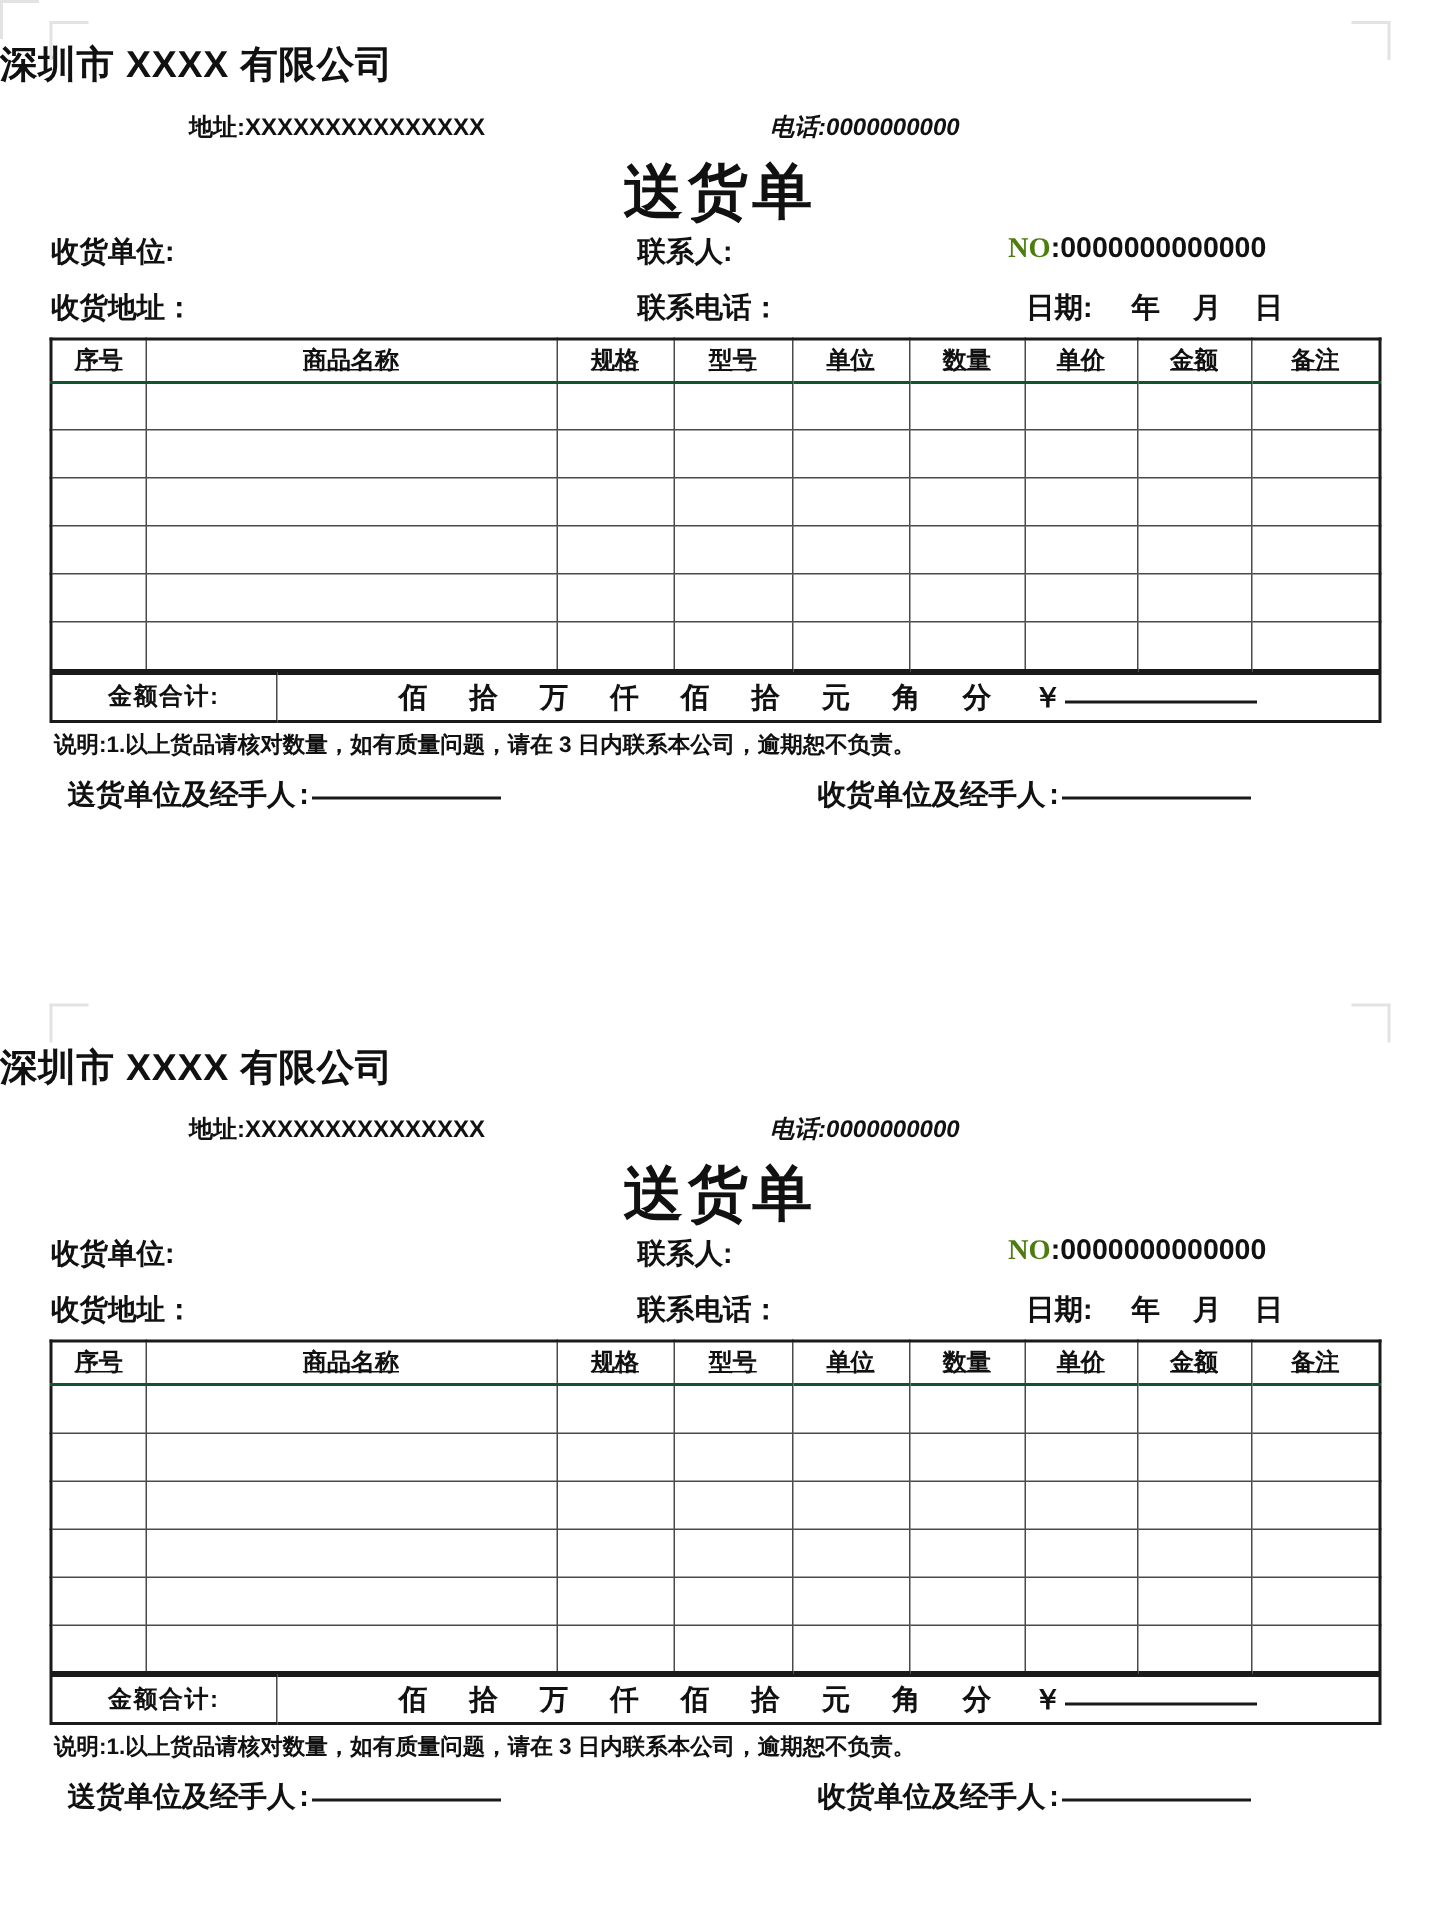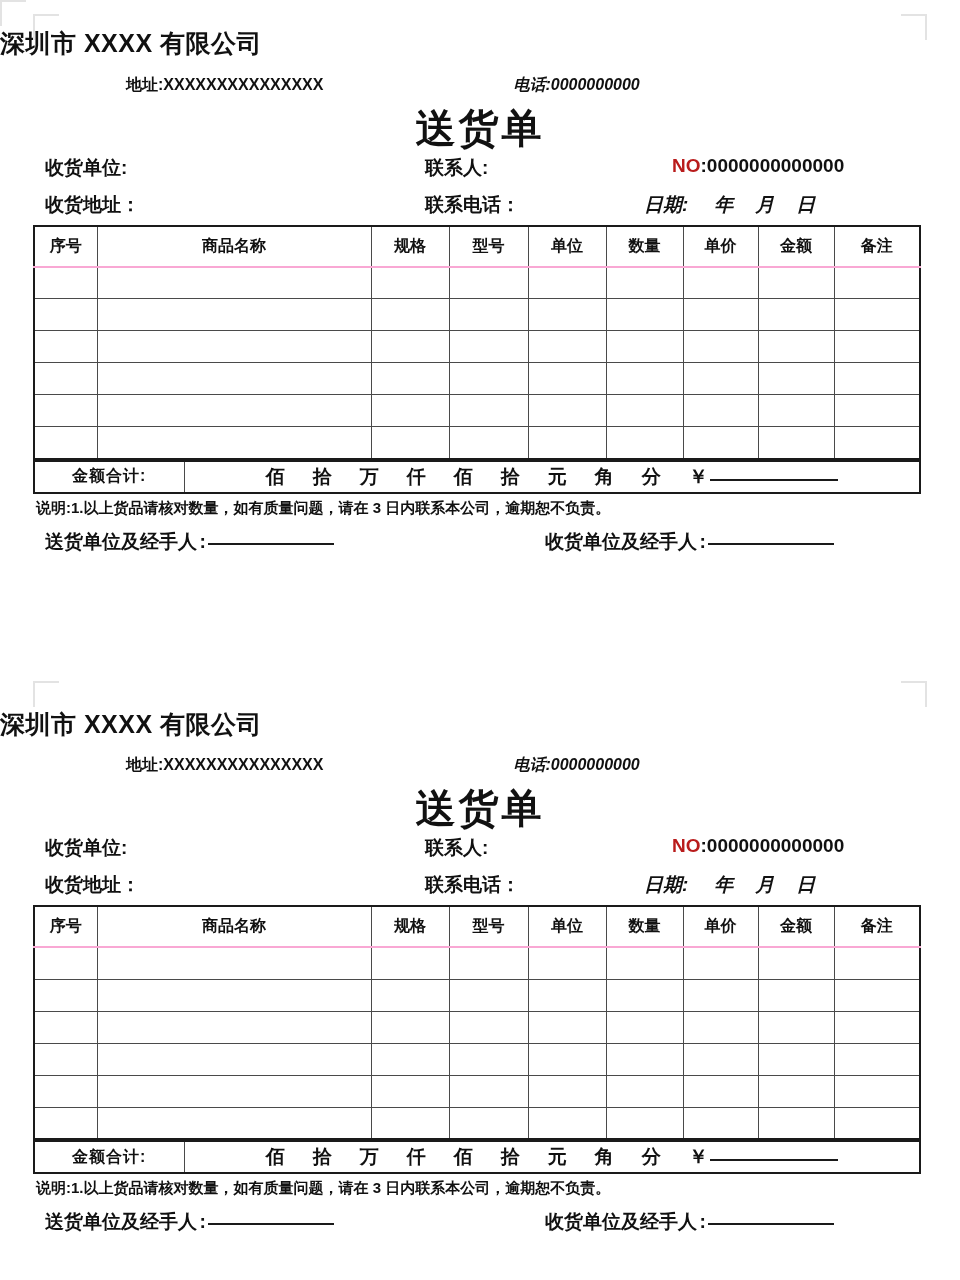--- a/index.html
+++ b/index.html
@@ -66,25 +66,25 @@
     line-height: 1.15;
   }
 
   
   .meta-row {
     position: relative;
     height: 37px;
     font-size: 19px;
     font-weight: bold;
   }
-  .meta-row .m-a { position: absolute; left: 45px;  top: 4px; }
+  .meta-row .m-a { position: absolute; left: 34px;  top: 4px; }
   .meta-row .m-b { position: absolute; left: 425px; top: 4px; }
   .meta-row .m-c { position: absolute; left: 672px; top: 4px; }
-  .meta-row .m-c.date { left: 644px; letter-spacing: 0px; font-style: italic; }
-  .no-label { color: #b91c1c; }
+  .meta-row .m-c.date { left: 684px; letter-spacing: 0px; }
+  .no-label { color: #4d7c0f; font-family: Liberation Serif, serif; }
   .date-sep { display: inline-block; width: 26px; }
   .date-sep2 { display: inline-block; width: 22px; }
 
   
   .tbl-wrap { padding: 0 33px 0 33px; }
   table.goods {
     width: 886px;
     border-collapse: collapse;
     table-layout: fixed;
     border: 2px solid #1a1a1a;
@@ -92,22 +92,23 @@
   table.goods th,
   table.goods td {
     border: 1px solid #4a4a4a;
     padding: 0;
     font-size: 16px;
     font-weight: bold;
     text-align: center;
     height: 30px;
   }
   table.goods thead th {
-    height: 41px;
-    border-bottom: 2px solid #f9a8d4;
+    height: 29px;
+    border-bottom: 2px solid #14532d;
+    text-decoration: underline;
   }
   table.goods tbody td { height: 32px; }
   table.goods tbody tr:last-child td { border-bottom: 2px solid #1a1a1a; }
 
   
   tr.total-row td {
     height: 34px;
     border-top: 2px solid #1a1a1a;
   }
   td.total-label {

